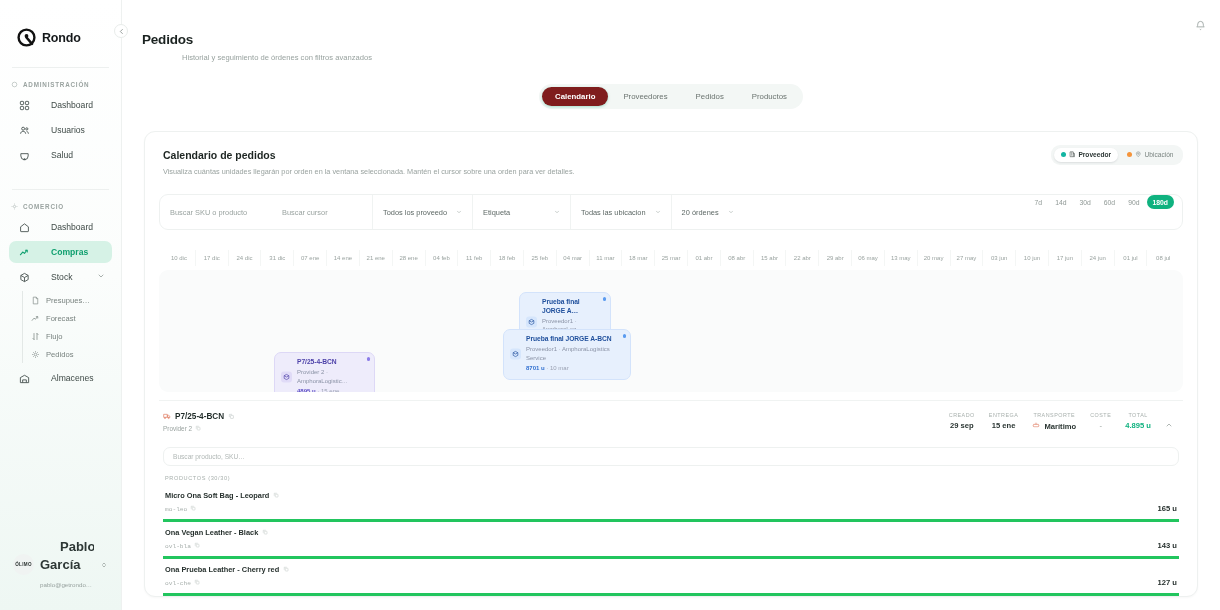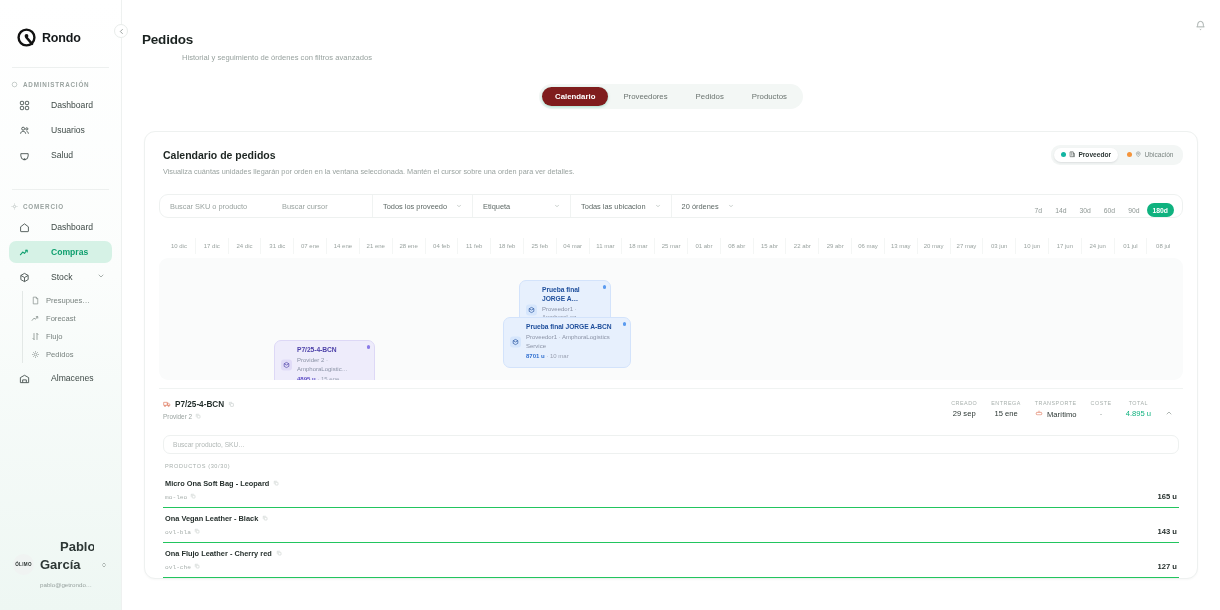--- a/index.html
+++ b/index.html
@@ -109,21 +109,21 @@
   .seg {
     display: flex; align-items: center; gap: 3px;
     font-size: 6.6px; color: #7b8582; padding: 3.5px 7px; border-radius: 7px; cursor: pointer; white-space: nowrap;
   }
   .seg.active { background: #ffffff; color: #2d3735; font-weight: 600; box-shadow: 0 1px 2px rgba(16,24,40,.10); }
   .dot { width: 5px; height: 5px; border-radius: 50%; flex: 0 0 5px; }
 
   
   .filter-bar {
     margin: 18px 14px 0 14px; border: 1px solid #eef1f0; border-radius: 9px;
-    height: 24px; display: flex; align-items: flex-end; background: #fff;
+    height: 36px; display: flex; align-items: flex-start; background: #fff;
   }
   .f-cell { display: flex; align-items: center; height: 100%; padding: 0 10px; font-size: 7.4px; color: #9aa3a0; white-space: nowrap; }
   .f-cell.sep { border-left: 1px solid #f0f3f2; }
   .f-cell .chev { margin-left: 9px; color: #b6bdbb; font-size: 6px; }
   .f-cell.val { color: #5d6865; }
   .f-spacer { flex: 1; }
   .ranges { display: flex; align-items: center; gap: 1px; padding-right: 8px; }
   .range { font-size: 6.8px; color: #8f9895; padding: 3.5px 6px; border-radius: 8px; cursor: pointer; }
   .range.active { background: #0fb27f; color: #fff; font-weight: 700; }
 
@@ -169,35 +169,35 @@
     padding: 11px 4px 9px 4px; display: flex; align-items: flex-start; position: relative;
   }
   .ord-left { }
   .ord-code { display: flex; align-items: center; gap: 4px; font-size: 8.2px; font-weight: 700; color: #1f2b28; }
   .ord-code .truck { color: #e07a5f; font-size: 7px; }
   .ord-prov { font-size: 6.4px; color: #9aa3a0; margin-top: 4px; display: flex; align-items: center; gap: 3px; }
   .copy-ico { color: #c2c9c7; font-size: 6px; cursor: pointer; }
   .ord-right { margin-left: auto; display: flex; align-items: flex-start; gap: 14px; padding-right: 6px; }
   .kpi { text-align: center; }
   .kpi-label { font-size: 5.4px; letter-spacing: 0.5px; color: #a8b0ad; text-transform: uppercase; }
-  .kpi-val { font-size: 7.6px; font-weight: 400; color: #2b3633; margin-top: 3px; white-space: nowrap; }
+  .kpi-val { font-size: 7.6px; font-weight: 700; color: #2b3633; margin-top: 3px; white-space: nowrap; }
   .kpi-val.total { color: #0fb27f; }
   .kpi-val .ship { color: #e07a5f; margin-right: 2px; }
   .ord-chev { color: #9aa3a0; font-size: 8px; margin-top: 9px; cursor: pointer; }
 
   
   .prod-panel { margin: 0 14px; padding: 6px 4px 0 4px; }
   .prod-search {
     height: 19px; border: 1px solid #eef1f0; border-radius: 7px;
     display: flex; align-items: center; padding: 0 9px;
     font-size: 6.6px; color: #b1b8b6; background: #fff;
   }
   .prod-count { font-size: 5.6px; letter-spacing: 0.6px; color: #a8b0ad; text-transform: uppercase; margin: 9px 0 0 2px; }
   .prod-list { margin-top: 4px; }
-  .prod-row { display: flex; align-items: flex-end; padding: 6px 2px 6px 2px; border-bottom: 1px solid #22c55e; }
+  .prod-row { display: flex; align-items: flex-end; padding: 6px 2px 6px 2px; border-bottom: 3px solid #22c55e; }
   .prod-info { }
   .prod-name { font-size: 7.4px; font-weight: 600; color: #27312e; display: flex; align-items: center; gap: 4px; }
   .prod-sku { font-size: 6.2px; color: #a8b0ad; margin-top: 5px; display: flex; align-items: center; gap: 3px; font-family: "Liberation Mono", monospace; }
   .prod-qty { margin-left: auto; font-size: 7.6px; font-weight: 700; color: #27312e; white-space: nowrap; }
 </style>
 </head>
 <body>
 
 <div class="app">
 
@@ -654,21 +654,21 @@
                       <rect x="9" y="9" width="11" height="11" rx="2"></rect>
                       <path d="M5 15V5h10"></path>
                     </svg></span>
                 </div>
               </div>
               <div class="prod-qty">143 u</div>
             </div>
             <div class="prod-row">
               <div class="prod-info">
                 <div class="prod-name">
-                  <span class="pn">Ona Flujo Leather - Cherry red</span>
+                  <span class="pn">Ona Prueba Leather - Cherry red</span>
                   <span class="copy-ico"><svg width="6" height="6" viewBox="0 0 24 24" fill="none" stroke="currentColor" stroke-width="2.2">
                       <rect x="9" y="9" width="11" height="11" rx="2"></rect>
                       <path d="M5 15V5h10"></path>
                     </svg></span>
                 </div>
                 <div class="prod-sku">
                   <span class="ps">ovl-che</span>
                   <span class="copy-ico"><svg width="6" height="6" viewBox="0 0 24 24" fill="none" stroke="currentColor" stroke-width="2.2">
                       <rect x="9" y="9" width="11" height="11" rx="2"></rect>
                       <path d="M5 15V5h10"></path>

